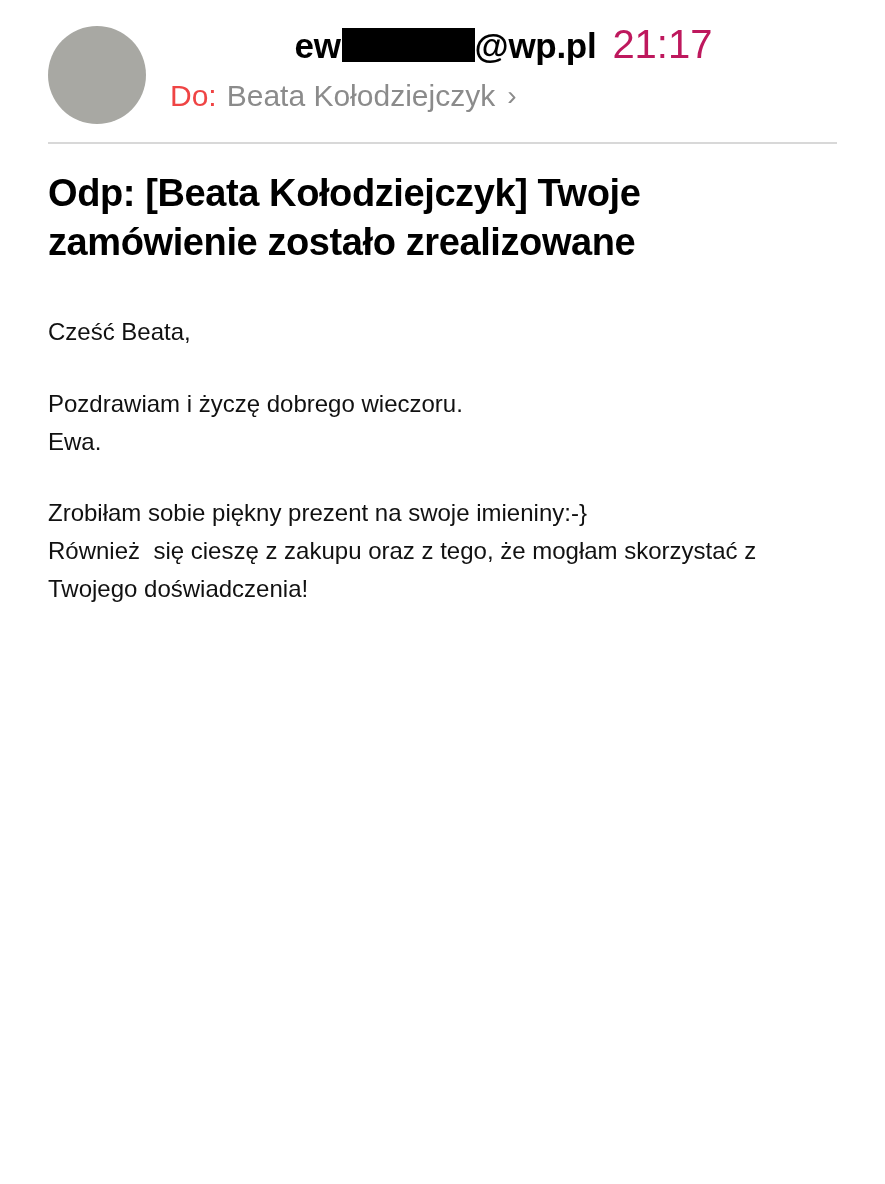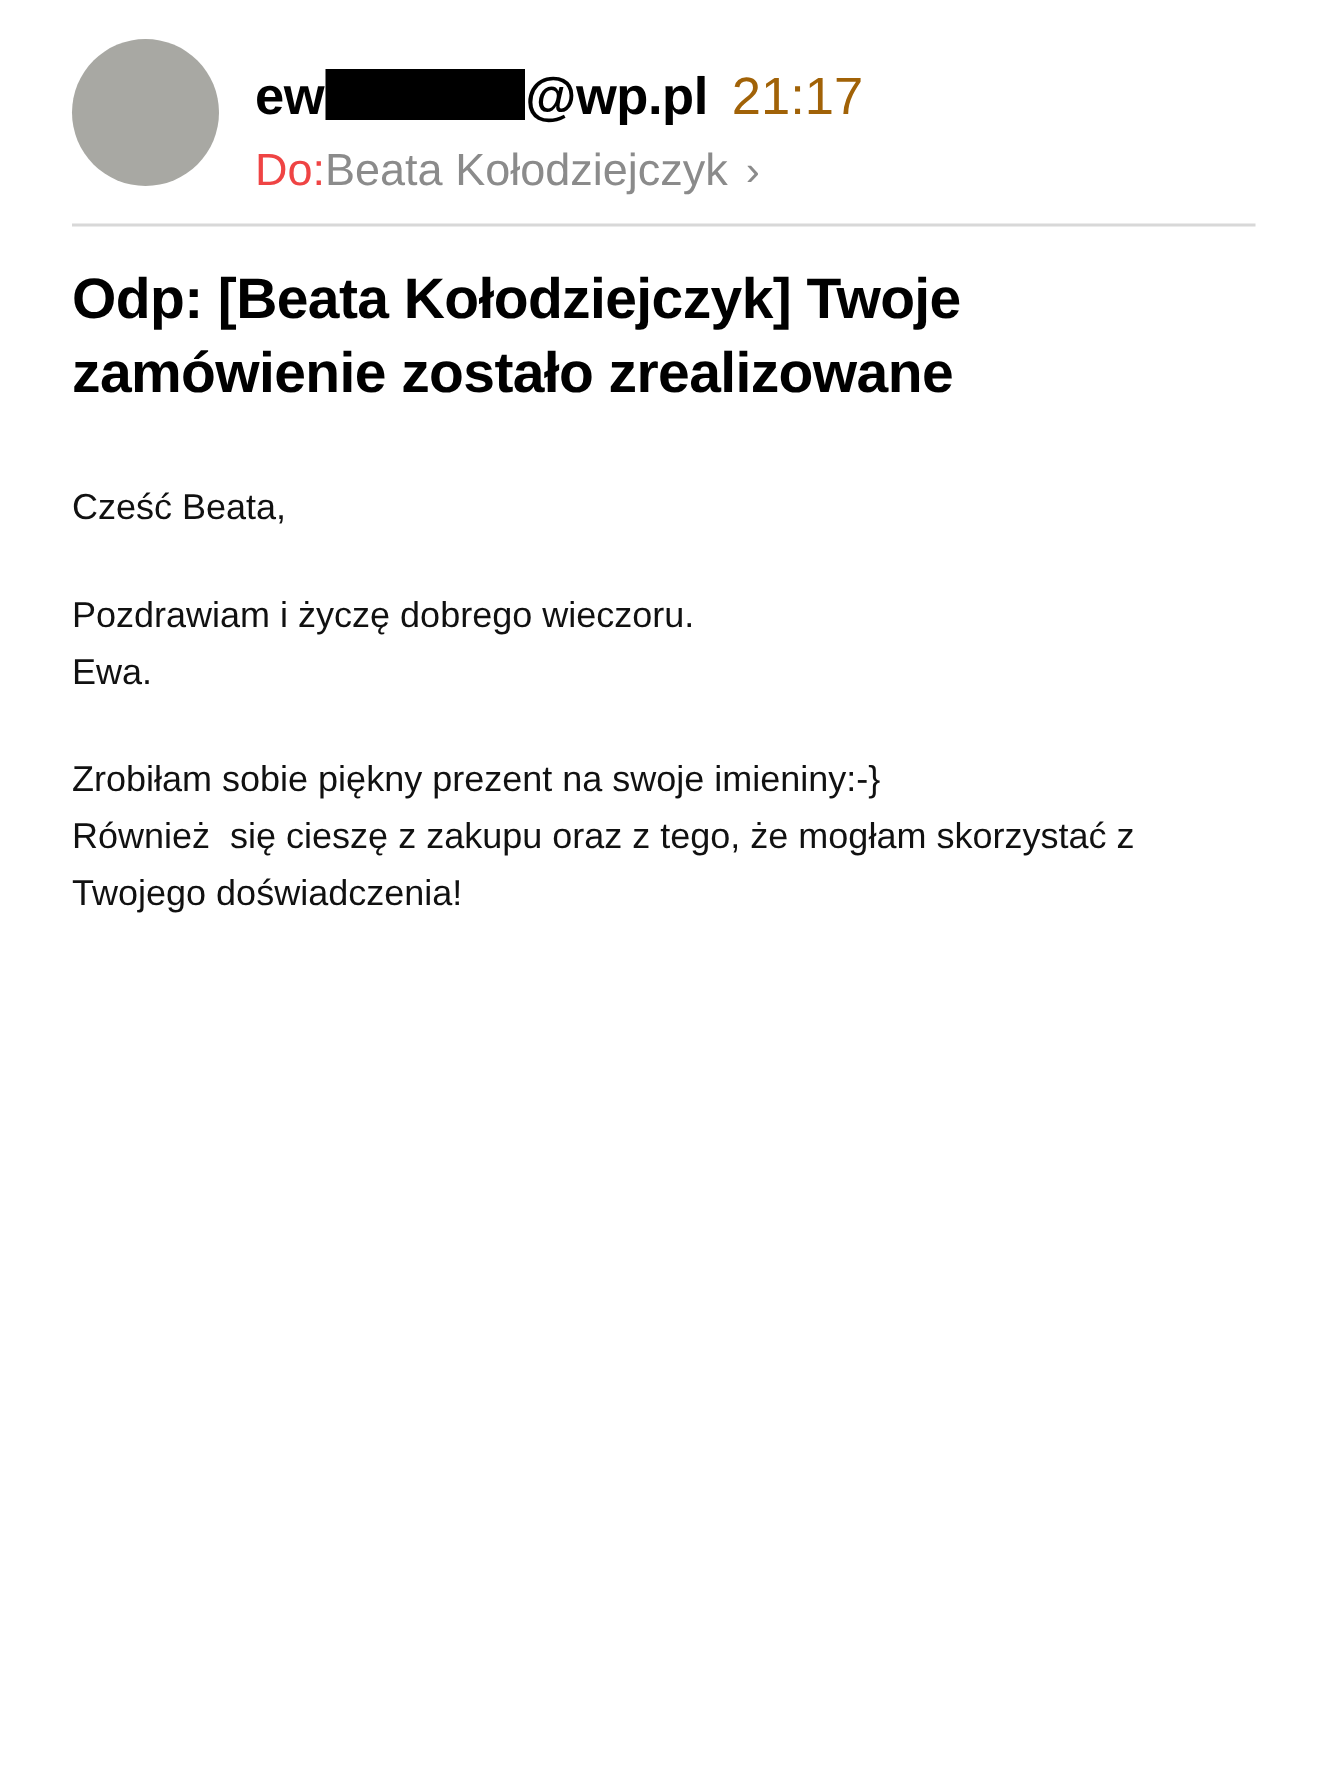--- a/index.html
+++ b/index.html
@@ -44,22 +44,21 @@
 
   .header-text {
     flex: 1 1 auto;
     margin-left: 24px;
     min-width: 0;
   }
 
   .sender-row {
     display: flex;
     align-items: baseline;
-    justify-content: flex-start;
-    margin-top: 23px;
+    justify-content: center;
   }
 
   .sender {
     font-size: 35px;
     font-weight: bold;
     letter-spacing: -0.3px;
     white-space: nowrap;
     position: relative;
     color: #000;
   }
@@ -67,39 +66,40 @@
   .redaction {
     display: inline-block;
     width: 133px;
     height: 34px;
     background: #000000;
     vertical-align: -4px;
     margin: 0 0px 0 1px;
   }
 
   .time {
-    font-size: 35px;
-    color: #a16207;
+    font-size: 40px;
+    color: #be185d;
     white-space: nowrap;
     padding-left: 16px;
     font-weight: normal;
   }
 
   .recipient-row {
     margin-top: 12px;
     font-size: 30px;
     display: flex;
     align-items: center;
     white-space: nowrap;
   }
   .recipient-label {
     color: #ef4444;
   }
   .recipient-name {
     color: #8b8b8b;
+    margin-left: 10px;
   }
   .chevron {
     color: #8b8b8b;
     margin-left: 12px;
     font-size: 28px;
     line-height: 1;
   }
 
   .divider {
     height: 2px;

